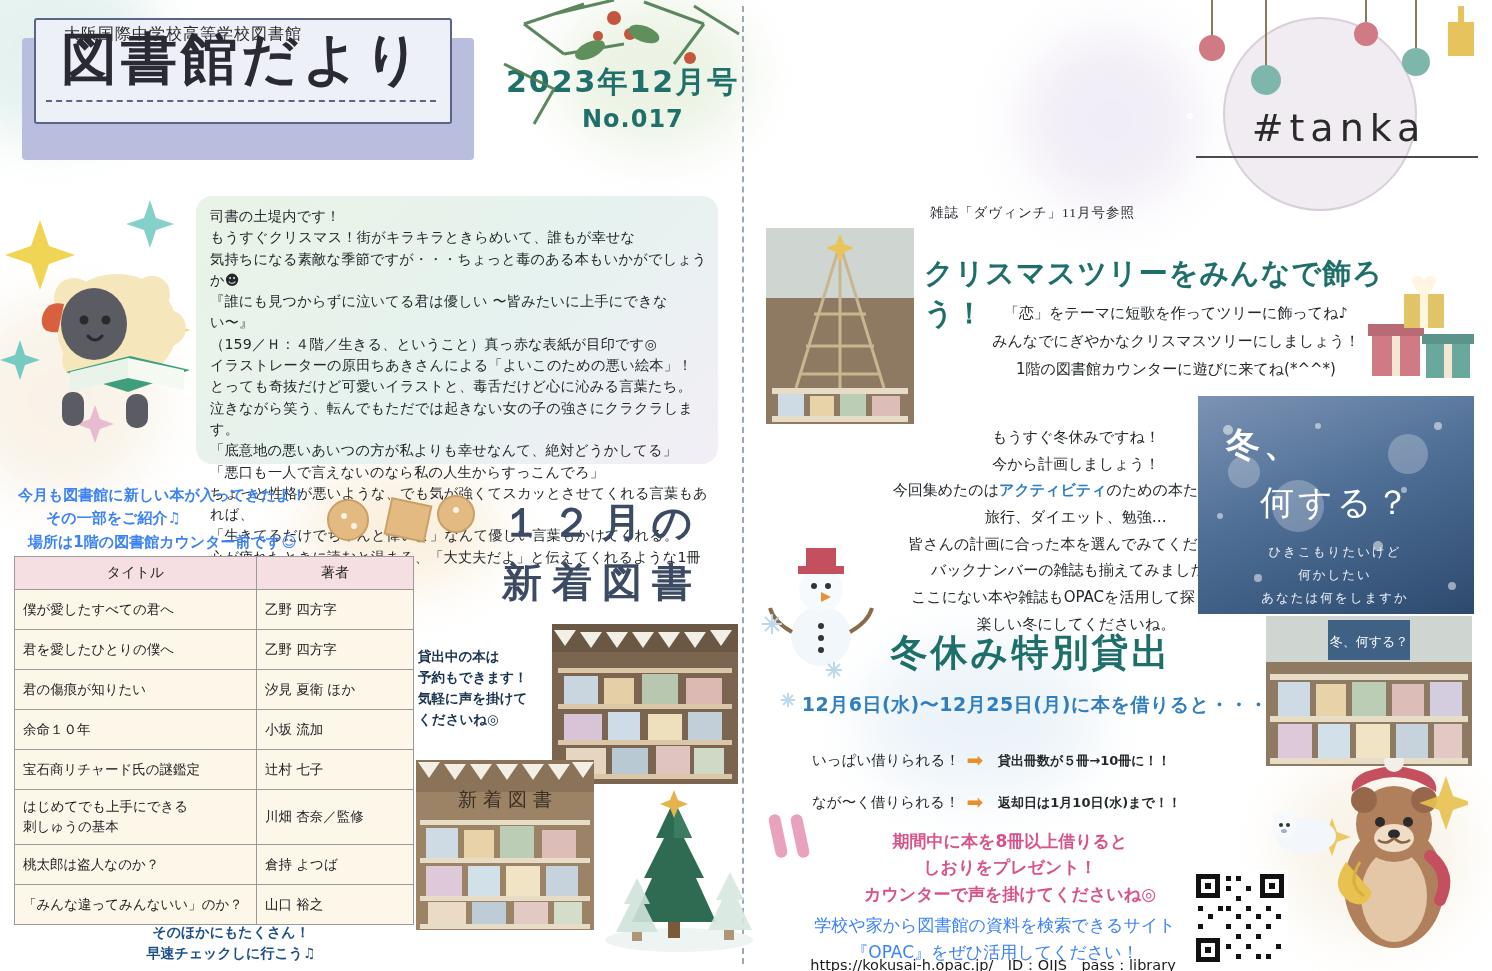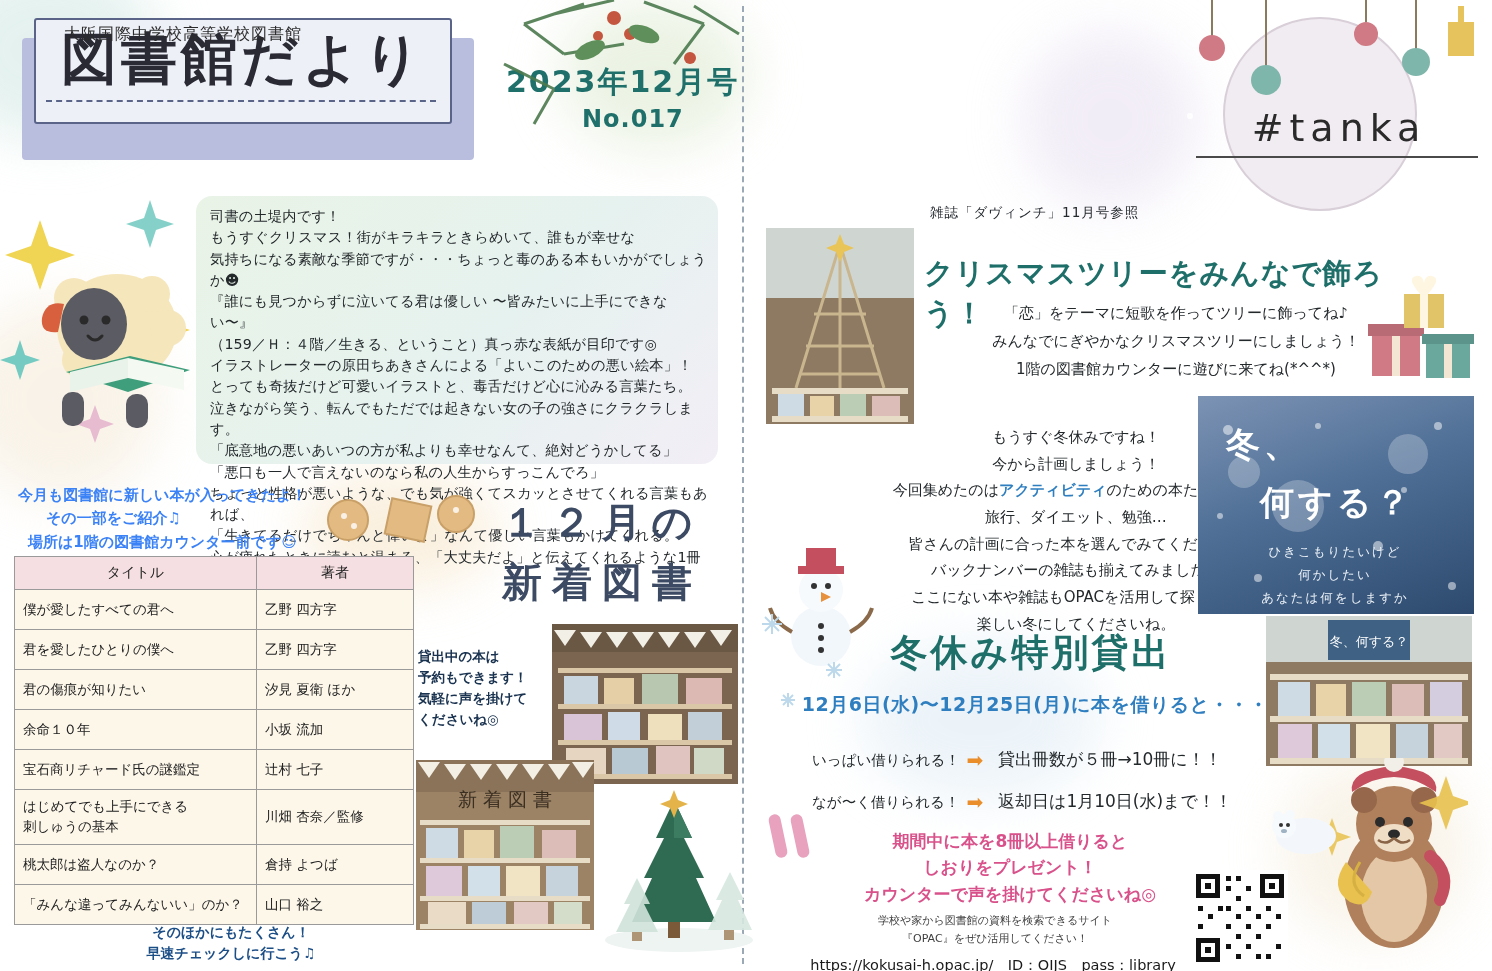--- a/index.html
+++ b/index.html
@@ -115,21 +115,21 @@
   .trees{position:absolute;left:604px;top:772px;width:150px;height:180px;}
 
   
   .tanka-block{
     position:absolute;left:762px;top:10px;width:450px;
     font-size:14.5px;line-height:1.95;color:#24292e;text-align:center;
     letter-spacing:1.5px;
   }
   .tanka-src{
     position:absolute;left:930px;top:204px;
-    font-size:13.5px;color:#24292e;letter-spacing:1px;
+    font-size:13.5px;color:#24292e;letter-spacing:1px;font-family:Liberation Serif, serif;
   }
   .tanka-word{
     position:absolute;left:1196px;top:106px;width:286px;
     font-size:38px;letter-spacing:6px;color:#2a2a2a;text-align:center;
     font-family:"DejaVu Sans","Liberation Sans",sans-serif;
   }
   .tanka-underline{
     position:absolute;left:1196px;top:156px;width:282px;border-top:2px solid #4a4a4a;
   }
 
@@ -149,49 +149,49 @@
     font-size:15px;line-height:1.78;color:#23282b;text-align:center;
   }
   .winter-body .hl{color:#2f7fc0;font-weight:bold;}
 
   .fuyu-card{
     position:absolute;left:1198px;top:396px;width:276px;height:218px;
     background:linear-gradient(160deg,#7c93b4 0%,#4f6f96 45%,#2d4a6e 100%);
     overflow:hidden;
   }
   .fuyu-t1{position:absolute;left:1226px;top:422px;font-size:34px;color:#fff;letter-spacing:4px;font-weight:bold;}
-  .fuyu-t2{position:absolute;left:1260px;top:480px;font-size:34px;color:#fff;letter-spacing:4px;font-weight:bold;}
+  .fuyu-t2{position:absolute;left:1260px;top:480px;font-size:34px;color:#fff;letter-spacing:4px;font-weight:normal;}
   .fuyu-sub{
     position:absolute;left:1210px;top:540px;width:250px;text-align:center;
     font-size:12.5px;line-height:1.85;color:#eef4fa;letter-spacing:2px;
   }
 
   .loan-head{
     position:absolute;left:816px;top:628px;width:430px;text-align:center;
     font-size:37px;font-weight:bold;color:#1e6f69;letter-spacing:3px;
   }
   .loan-period{
     position:absolute;left:790px;top:692px;width:490px;text-align:center;
     font-size:19px;font-weight:bold;color:#2f7fc0;letter-spacing:0.5px;
   }
   .loan-row{position:absolute;font-size:14.5px;color:#23282b;}
   .loan-row .lbl{display:inline-block;width:150px;}
   .loan-row .arrow{color:#e98e2b;font-size:20px;vertical-align:-2px;}
-  .loan-row .val{font-size:17px;font-weight:normal;margin-left:10px;}
+  .loan-row .val{font-size:13px;font-weight:bold;margin-left:10px;}
   .loan-r1{left:812px;top:748px;}
   .loan-r2{left:812px;top:790px;}
 
   .gift-note{
     position:absolute;left:800px;top:828px;width:420px;text-align:center;
     font-size:17px;line-height:1.55;color:#d9518a;font-weight:bold;
   }
 
   .opac-note{
     position:absolute;left:780px;top:912px;width:430px;text-align:center;
-    font-size:11px;line-height:1.6;color:#404040;
+    font-size:17px;line-height:1.6;color:#3b82f6;
   }
   .opac-url{
     position:absolute;left:768px;top:956px;width:450px;text-align:center;
     font-size:14.5px;color:#1a1a1a;
   }
   .qr{
     position:absolute;left:1192px;top:870px;width:96px;height:96px;
     background:#fff;
   }
   .otter{position:absolute;left:1318px;top:758px;width:150px;height:200px;}

